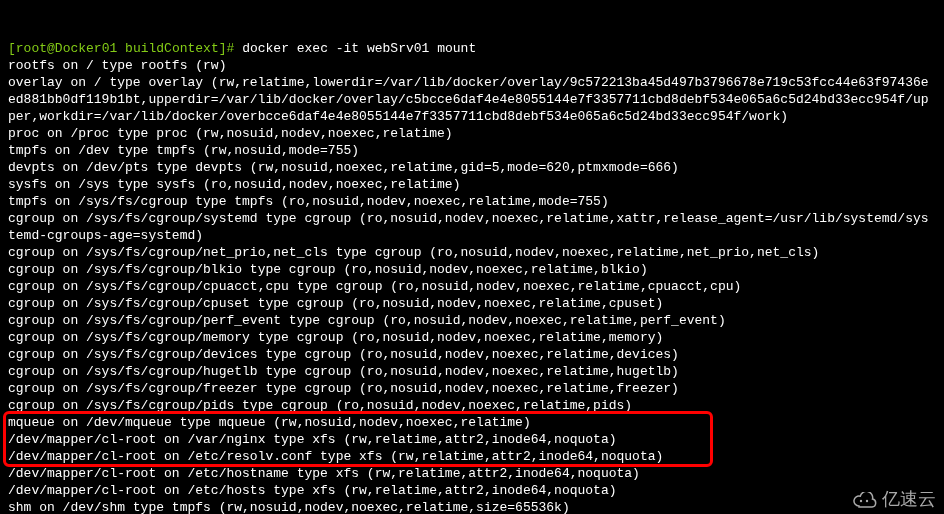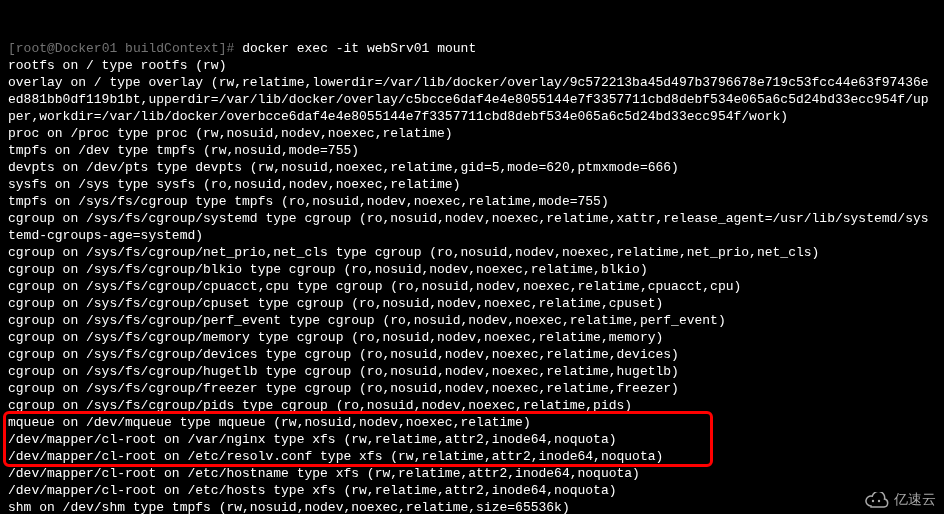--- a/index.html
+++ b/index.html
@@ -13,36 +13,36 @@
     width: 944px;
     height: 514px;
     overflow: hidden;
     position: relative;
   }
   #terminal {
     padding: 6px 8px;
     white-space: pre-wrap;
     word-break: break-all;
   }
-  .prompt-user { color: #737373; text-align: right; }
+  .prompt-user { color: #84cc16; text-align: right; }
   .line { display: block; }
   .highlight-box {
     position: absolute;
     border: 3px solid #ff0000;
     border-radius: 6px;
     pointer-events: none;
     box-sizing: border-box;
   }
   .watermark {
     position: absolute;
     right: 8px;
     bottom: 6px;
     color: #bcbcbc;
     font-family: sans-serif;
-    font-size: 14px;
+    font-size: 18px;
     display: flex;
     align-items: center;
     gap: 4px;
     opacity: 0.9;
   }
   .watermark svg { display: block; }
 </style>
 </head>
 <body>
 

